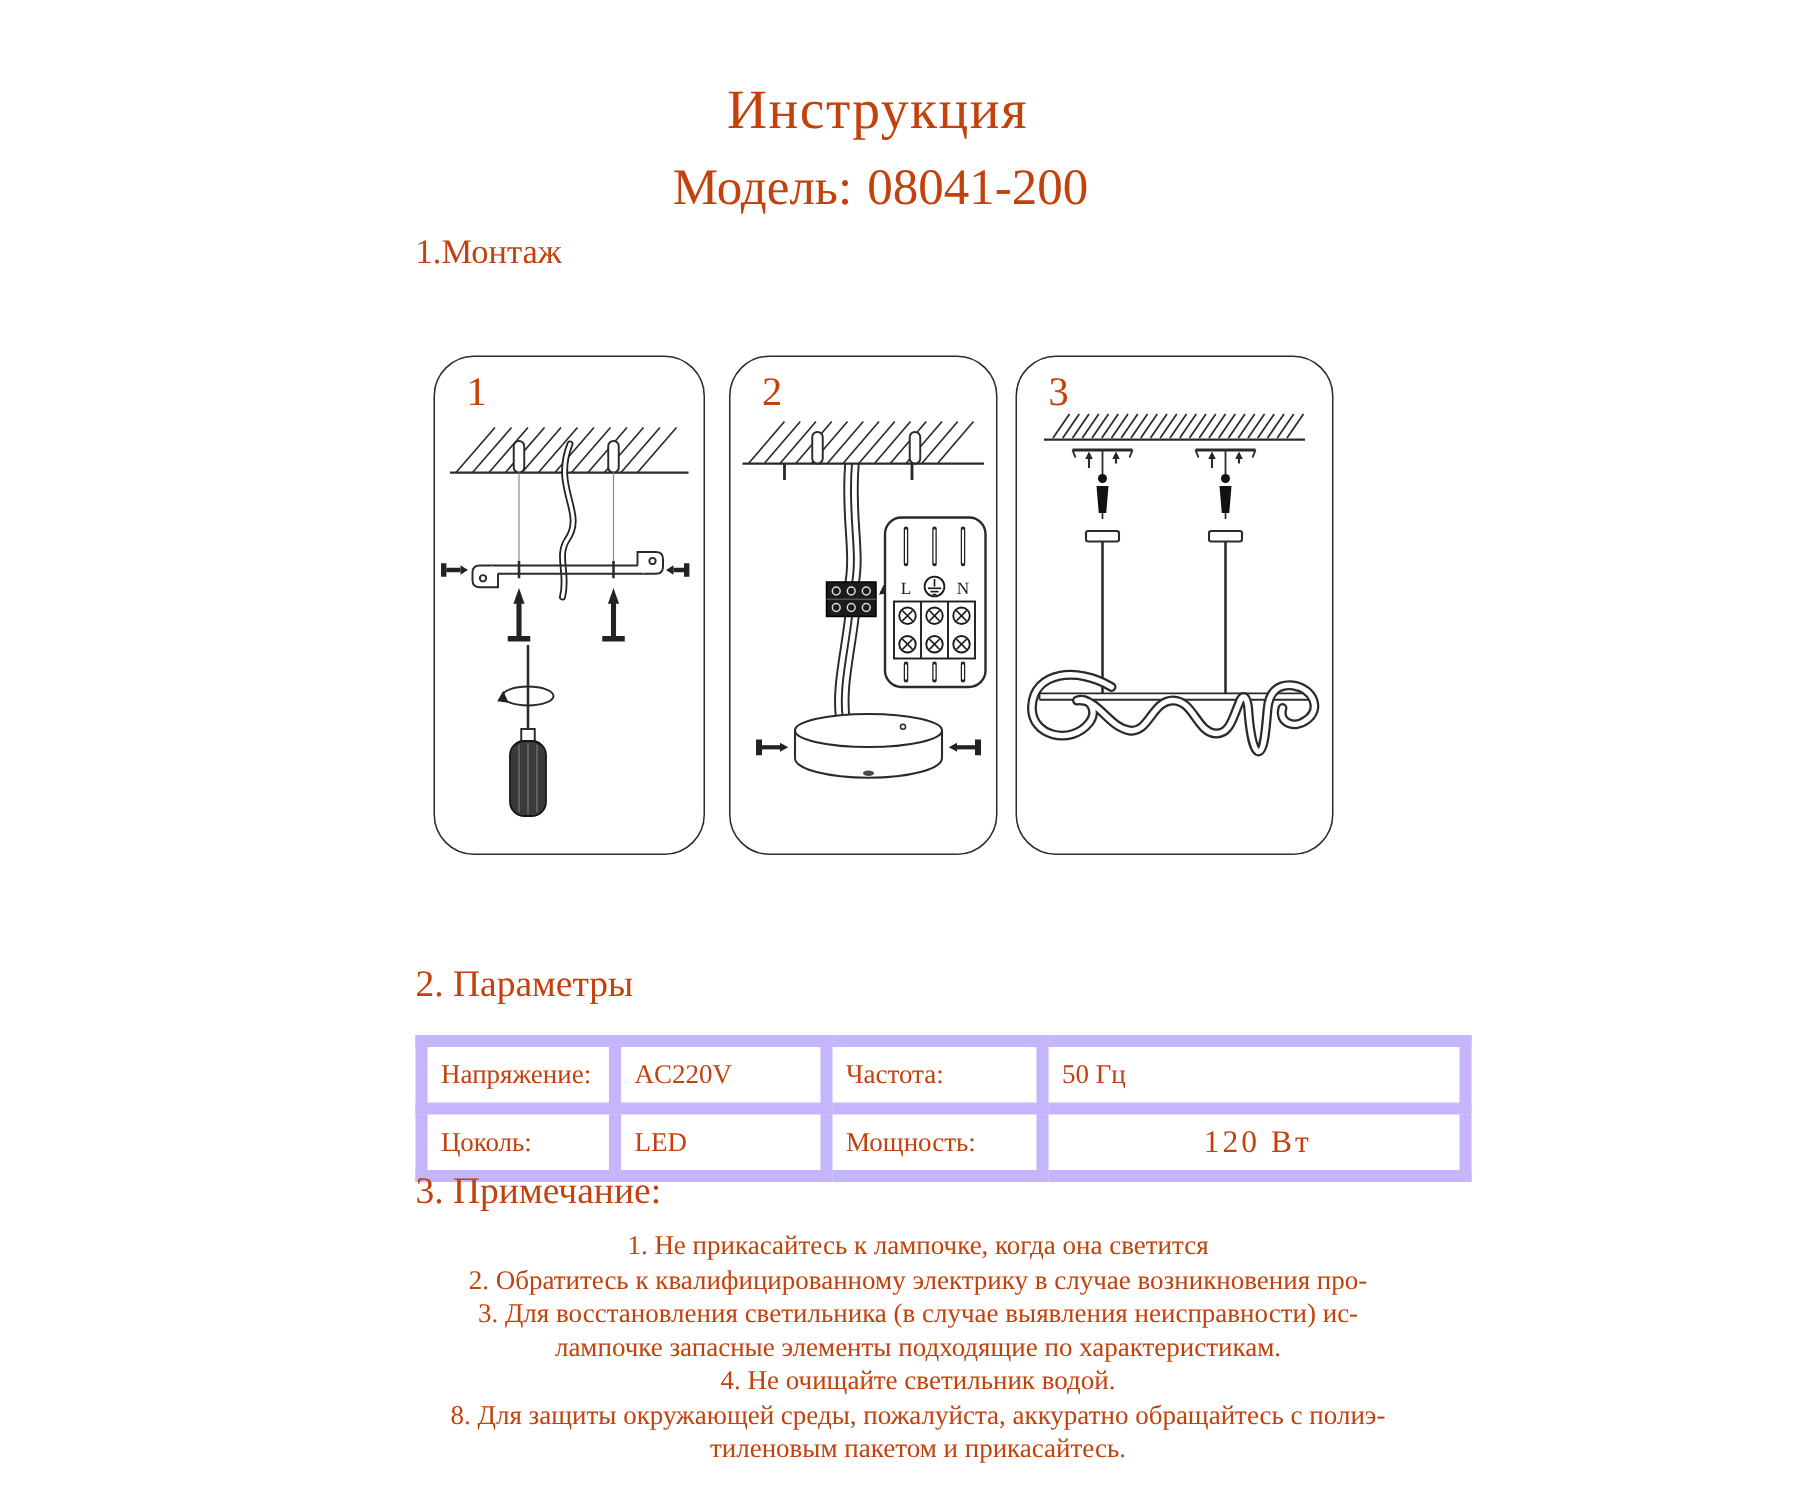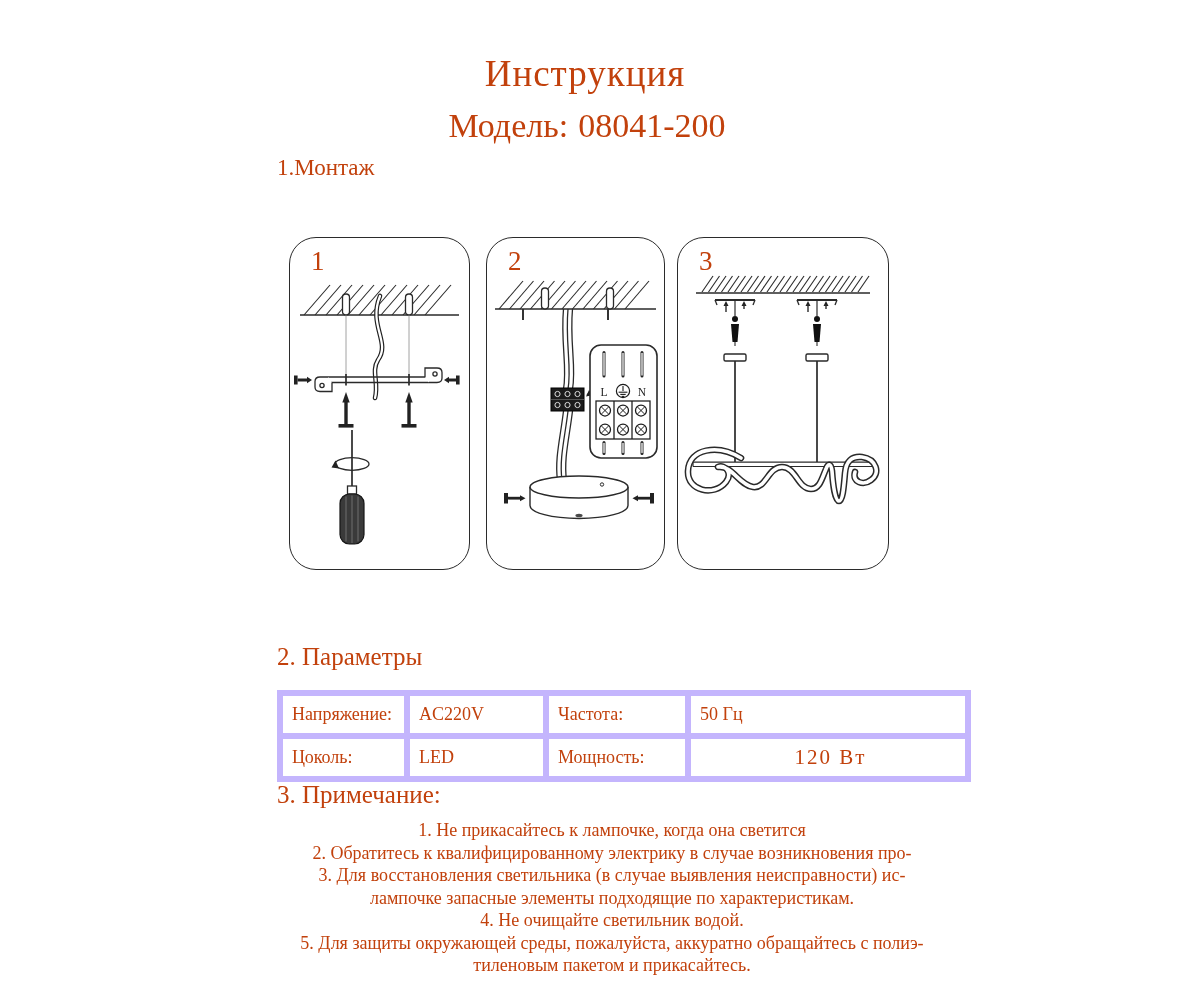--- a/index.html
+++ b/index.html
@@ -25,21 +25,21 @@
   .panel .num { position:absolute; left:21px; top:8px; font-size:27px; }
   .p1 { left:289px; width:179px; }
   .p2 { left:486px; width:177px; }
   .p3 { left:677px; width:210px; }
   .h-params { left:277px; top:619px; font-size:25px; }
   .spec-table {
     position:absolute; left:277px; top:666px; border-collapse:collapse;
     table-layout:fixed; width:612px;
   }
   .spec-table td {
-    border:6px solid #c4b5fd; height:37px; font-size:18px;
+    border:8px solid #c4b5fd; height:37px; font-size:18px;
     padding:0 4px 0 9px; white-space:nowrap; overflow:hidden;
   }
   .spec-table .w0 { width:108px; } .spec-table .w1 { width:120px; }
   .spec-table .w2 { width:123px; } .spec-table .w3 { width:261px; }
   .spec-table tr:nth-child(2) td:nth-child(4) { font-size:21px; letter-spacing:2px;text-align:center; }
   .h-notes { left:277px; top:757px; font-size:25px; }
   .notes { left:277px; top:795px; width:670px; font-size:18px;text-align:center; }
   .notes .line { height:22.5px; line-height:22.5px; white-space:nowrap; }
 </style>
 </head>
@@ -346,17 +346,17 @@
     </table>
 
   <div class="abs h-notes">3. Примечание:</div>
 
   <div class="abs notes">
     <div class="line">1. Не прикасайтесь к лампочке, когда она светится</div>
     <div class="line">2. Обратитесь к квалифицированному электрику в случае возникновения про-</div>
     <div class="line">3. Для восстановления светильника (в случае  выявления неисправности) ис-</div>
     <div class="line">лампочке запасные элементы  подходящие по характеристикам.</div>
     <div class="line">4. Не очищайте  светильник водой.</div>
-    <div class="line">5. Для защиты окружающей среды, пожалуйста, аккуратно обращайтесь с полиэ-</div>
+    <div class="line">8. Для защиты окружающей среды, пожалуйста, аккуратно обращайтесь с полиэ-</div>
     <div class="line">тиленовым пакетом и прикасайтесь.</div>
   </div>
 
 </div>
 
 </body></html>

